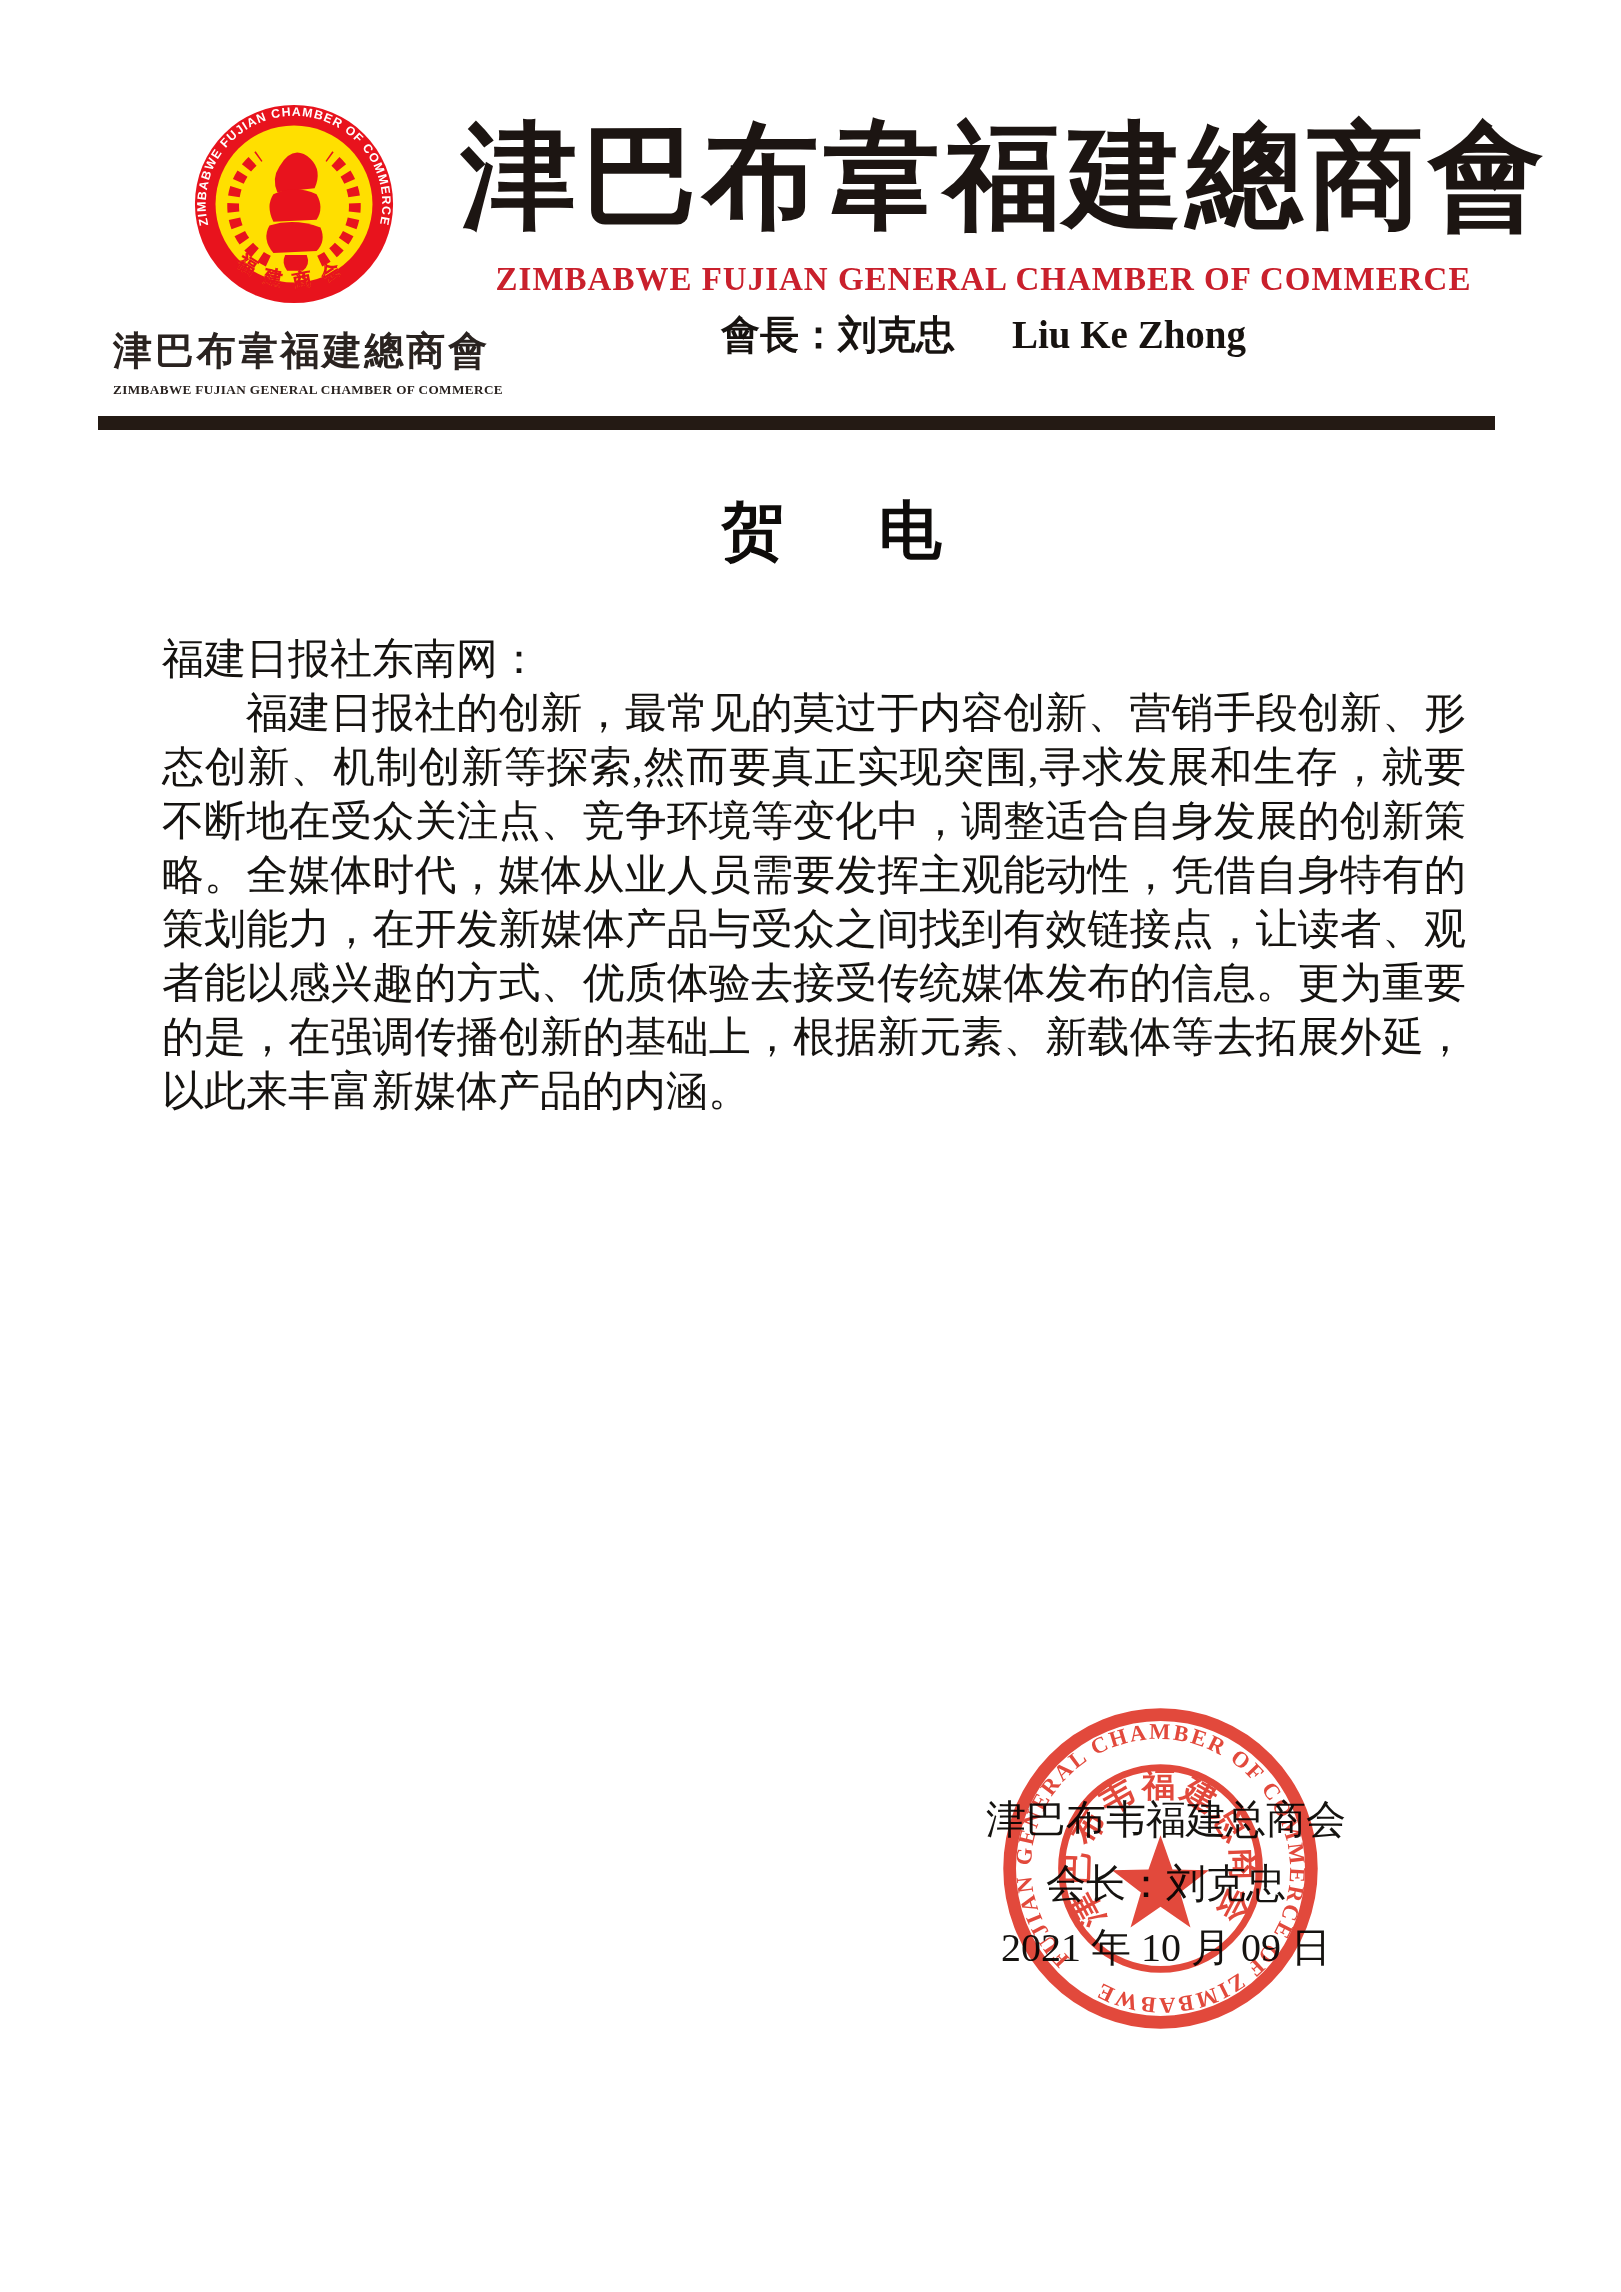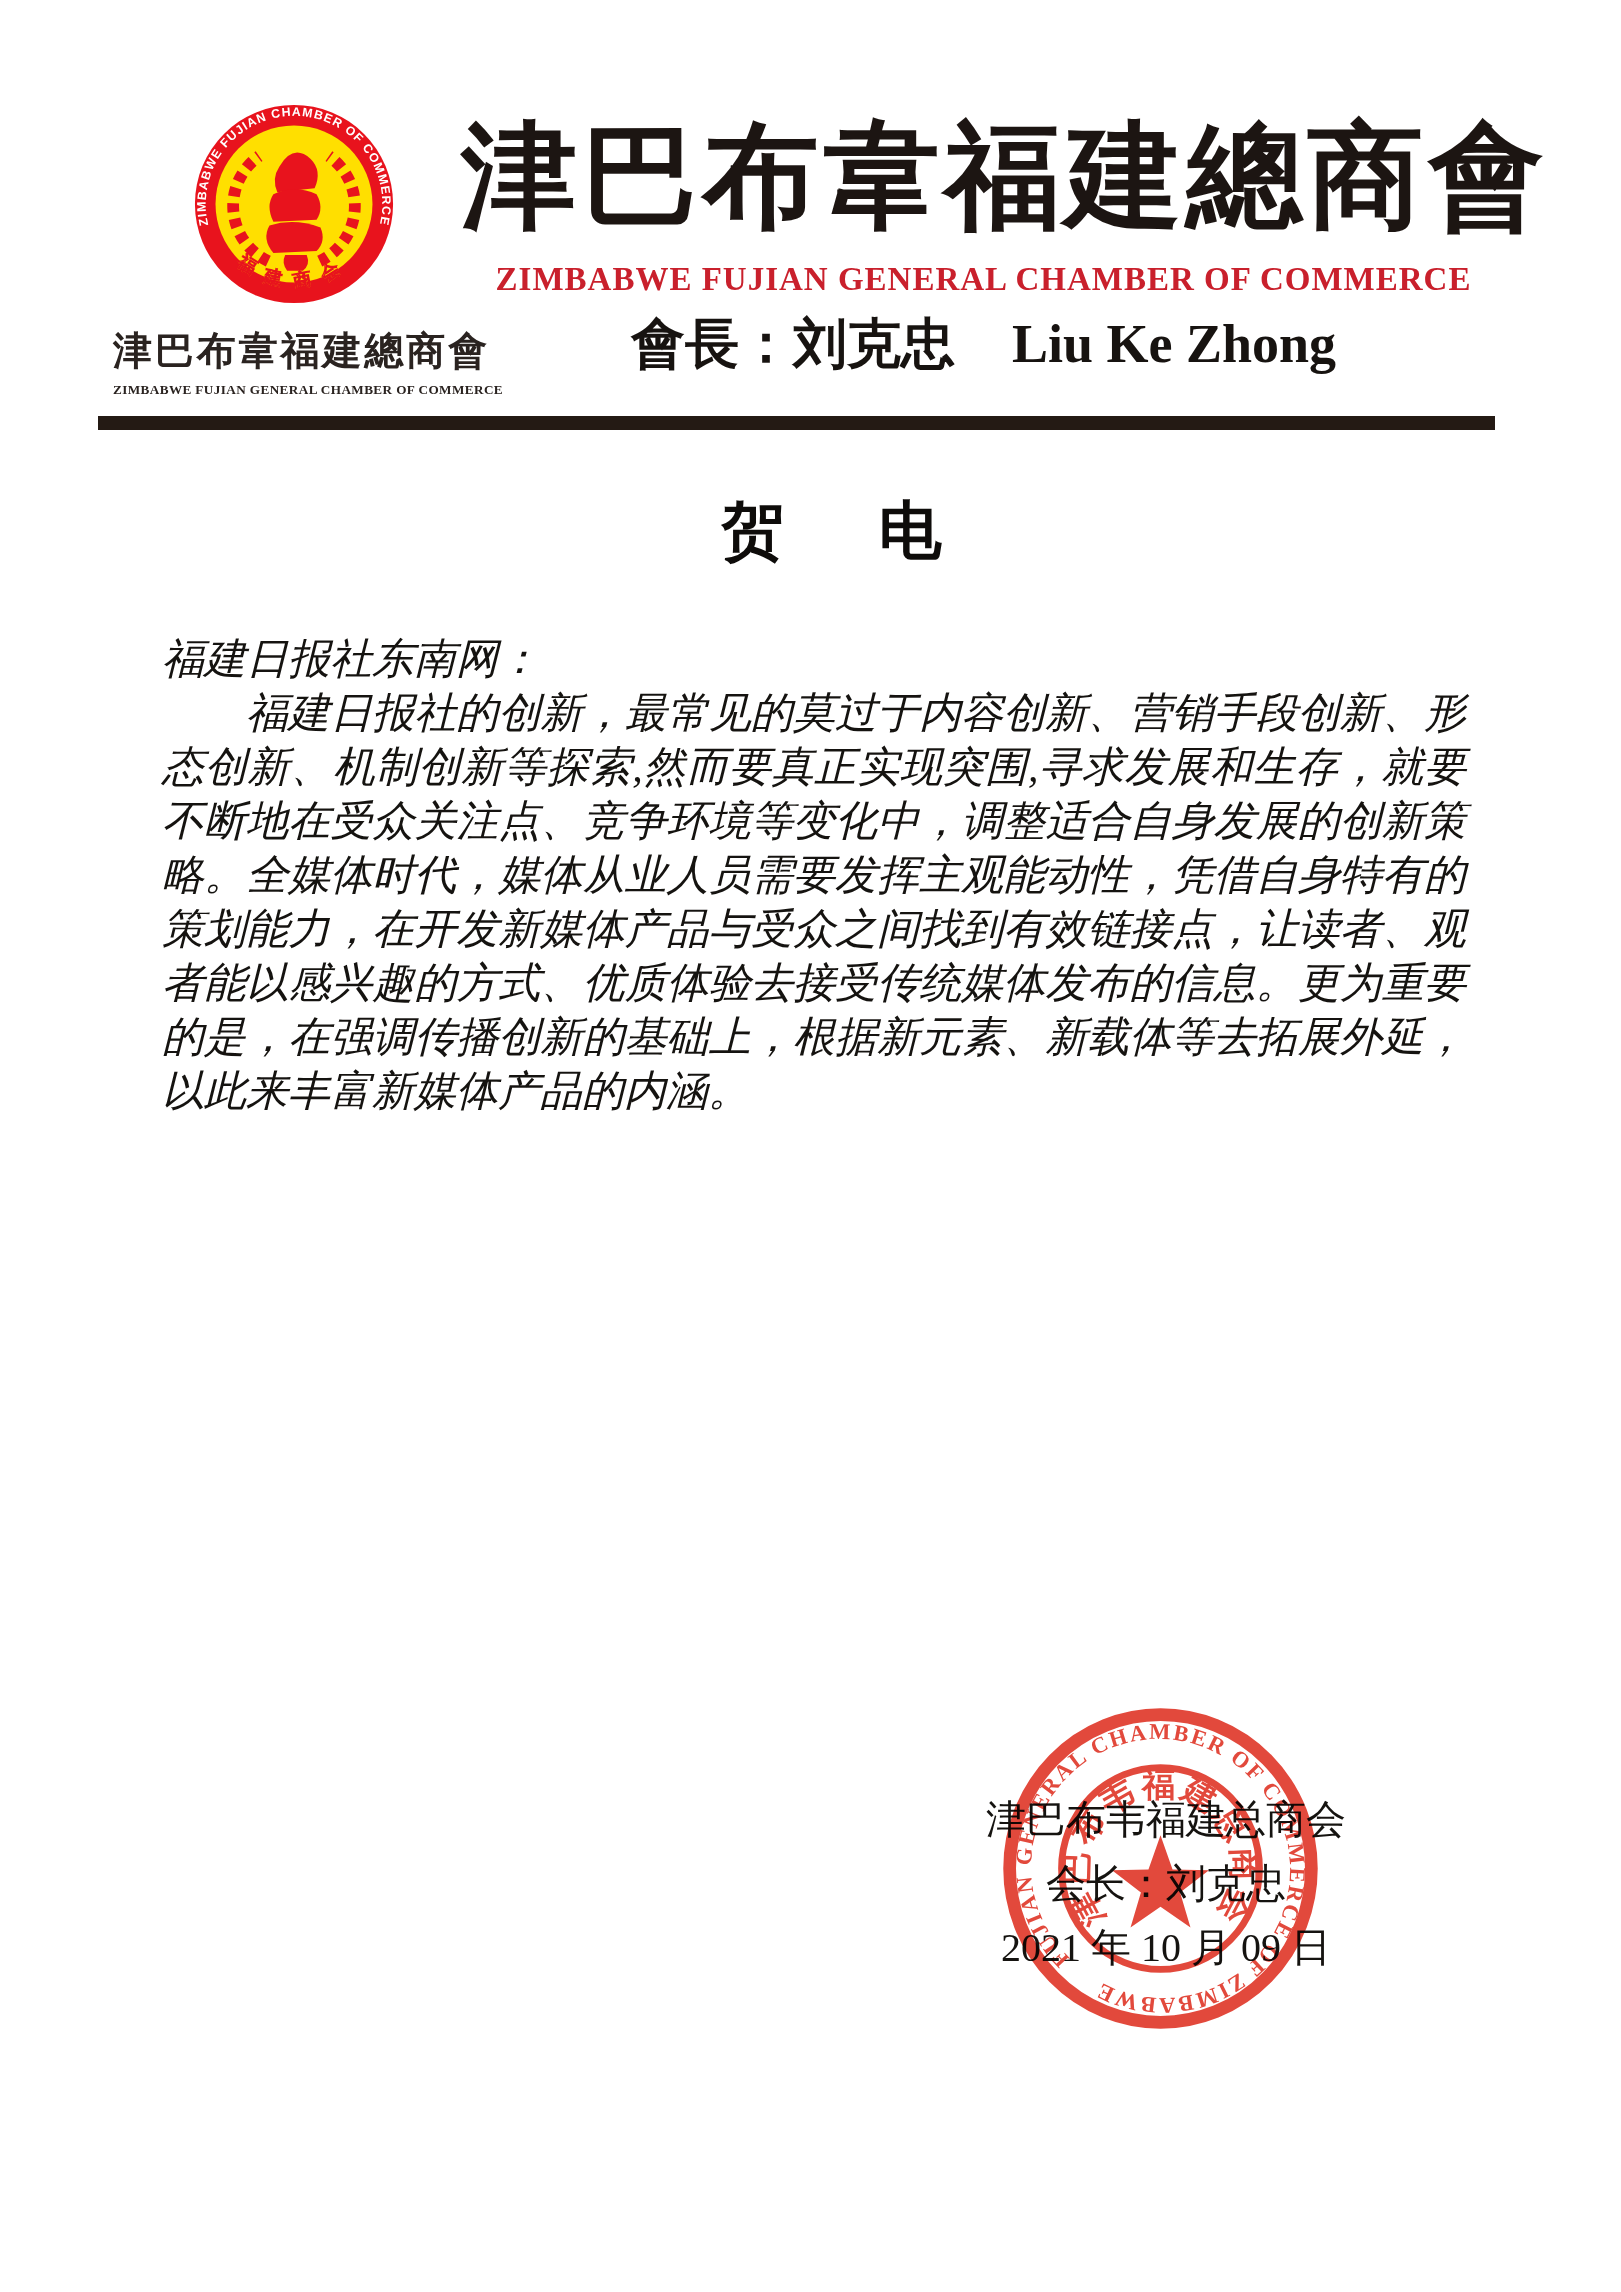--- a/index.html
+++ b/index.html
@@ -22,35 +22,35 @@
   .header-right { position:absolute; left:461px; top:94px; width:1045px; text-align:center; }
   .org-title-cn {
     font-size:116px; line-height:165px; font-weight:900; color:#1c1512;
     font-family:"Liberation Sans","DejaVu Sans",sans-serif; letter-spacing:4.9px; white-space:nowrap;
   }
   .org-title-en {
     margin-top:2px; font-size:33px; font-weight:bold; color:#c9202c;
     letter-spacing:1px; white-space:nowrap;
   }
   .president-line {
-    margin-top:9.8px; font-size:54px; font-weight:bold; color:#171310; white-space:nowrap;
+    margin-top:9.8px; font-size:39px; font-weight:bold; color:#171310; white-space:nowrap;
   }
   .president-line .gap { display:inline-block; width:57px; }
   .divider { position:absolute; left:98px; top:416px; width:1397px; height:13.7px; background:#241a14; }
   
   .doc-title {
     position:absolute; left:0; top:488px; width:1621px; text-align:center;
     transform:translateX(29px);
     font-size:63px; font-weight:600; color:#0e0c0a; letter-spacing:15.7px;
   }
   .body-text {
     position:absolute; left:162px; top:632px; width:1304px;
     font-size:42px; line-height:54px; color:#151310; text-align:justify;
   }
-  .body-text p { text-indent:84px;font-style:italic; }
+  .body-text p { text-indent:84px; }
   .body-text p.salutation { text-indent:0; }
   
   .signature {
     position:absolute; left:931px; top:1788px; width:470px; text-align:center;
     font-size:40px; line-height:64px; color:#151310; white-space:nowrap;
   }
   .seal { position:absolute; left:992px; top:1697px; mix-blend-mode:multiply; opacity:0.92; }
   .seal text { font-family:"Liberation Serif","DejaVu Serif",serif; }
   .emblem text { font-family:"Liberation Sans","DejaVu Sans",sans-serif; }
 </style>

